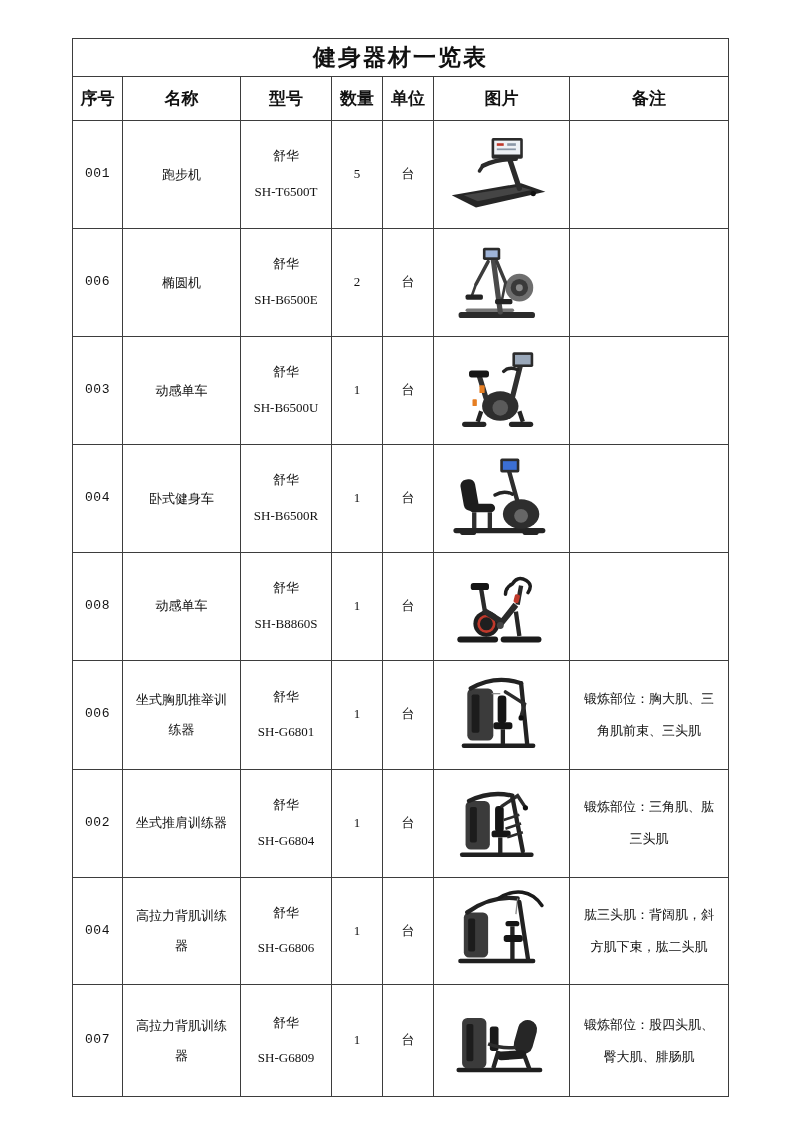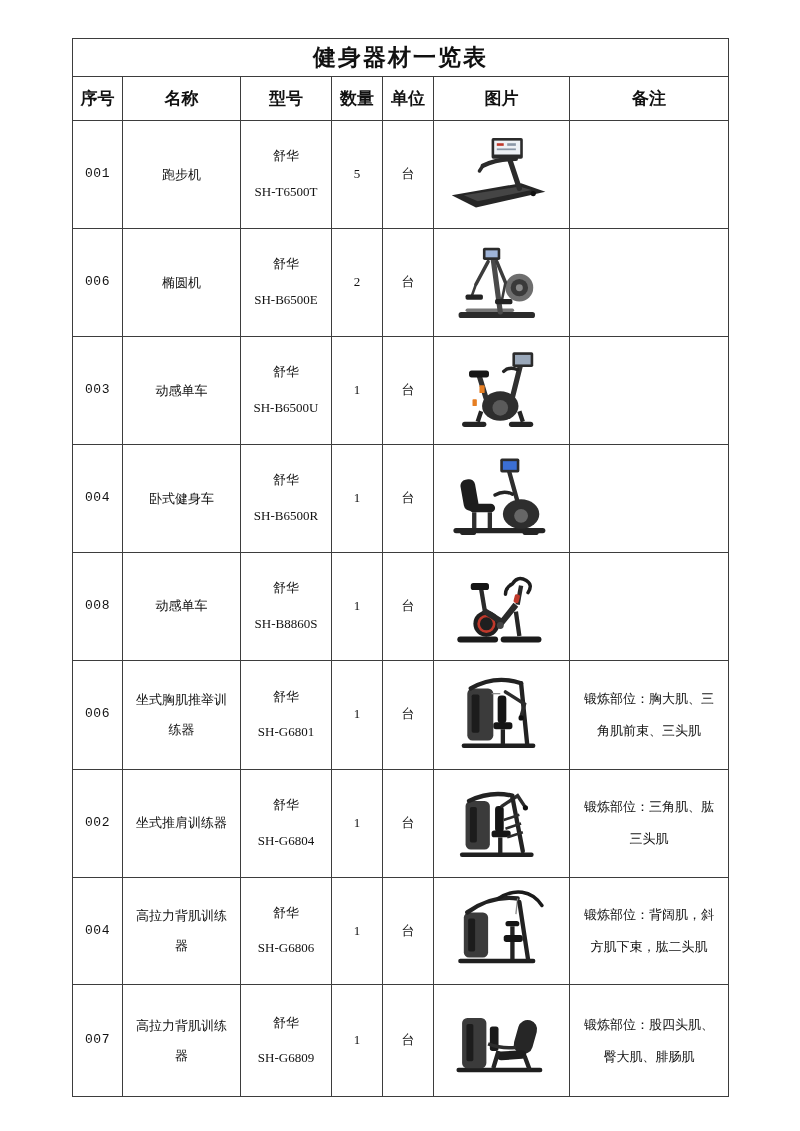--- a/index.html
+++ b/index.html
@@ -258,21 +258,21 @@
                 <rect x="29" y="39" width="8" height="38" rx="2" fill="#1c1c1c"></rect>
                 <path d="M28,32 Q56,12 86,16" stroke="#222" stroke-width="5" fill="none" stroke-linecap="round"></path>
                 <path d="M64,16 C82,4 102,6 114,24" stroke="#1a1a1a" stroke-width="4" fill="none" stroke-linecap="round"></path>
                 <path d="M86,16 L84,34" stroke="#8a8a8a" stroke-width="1.5"></path>
                 <rect x="72" y="42" width="16" height="6" rx="3" fill="#151515"></rect>
                 <rect x="70" y="58" width="22" height="8" rx="3" fill="#151515"></rect>
                 <path d="M80,48 L80,58 M80,66 L80,86" stroke="#222" stroke-width="5"></path>
                 <path d="M88,20 L98,86" stroke="#222" stroke-width="5" stroke-linecap="round"></path>
               </svg>
             </span></td>
-          <td class="c-remark"><span>锻炼部位：背阔肌，斜方肌下束，肱二头肌</span></td>
+          <td class="c-remark"><span>肱三头肌：背阔肌，斜方肌下束，肱二头肌</span></td>
         </tr>
         <tr style="height: 112px;">
           <td class="c-no"><span>007</span></td>
           <td class="c-name"><span>高拉力背肌训练器</span></td>
           <td class="c-model">
             <div class="brand">舒华</div>
             <div class="model">SH-G6809</div>
           </td>
           <td class="c-qty"><span>1</span></td>
           <td class="c-unit"><span>台</span></td>

